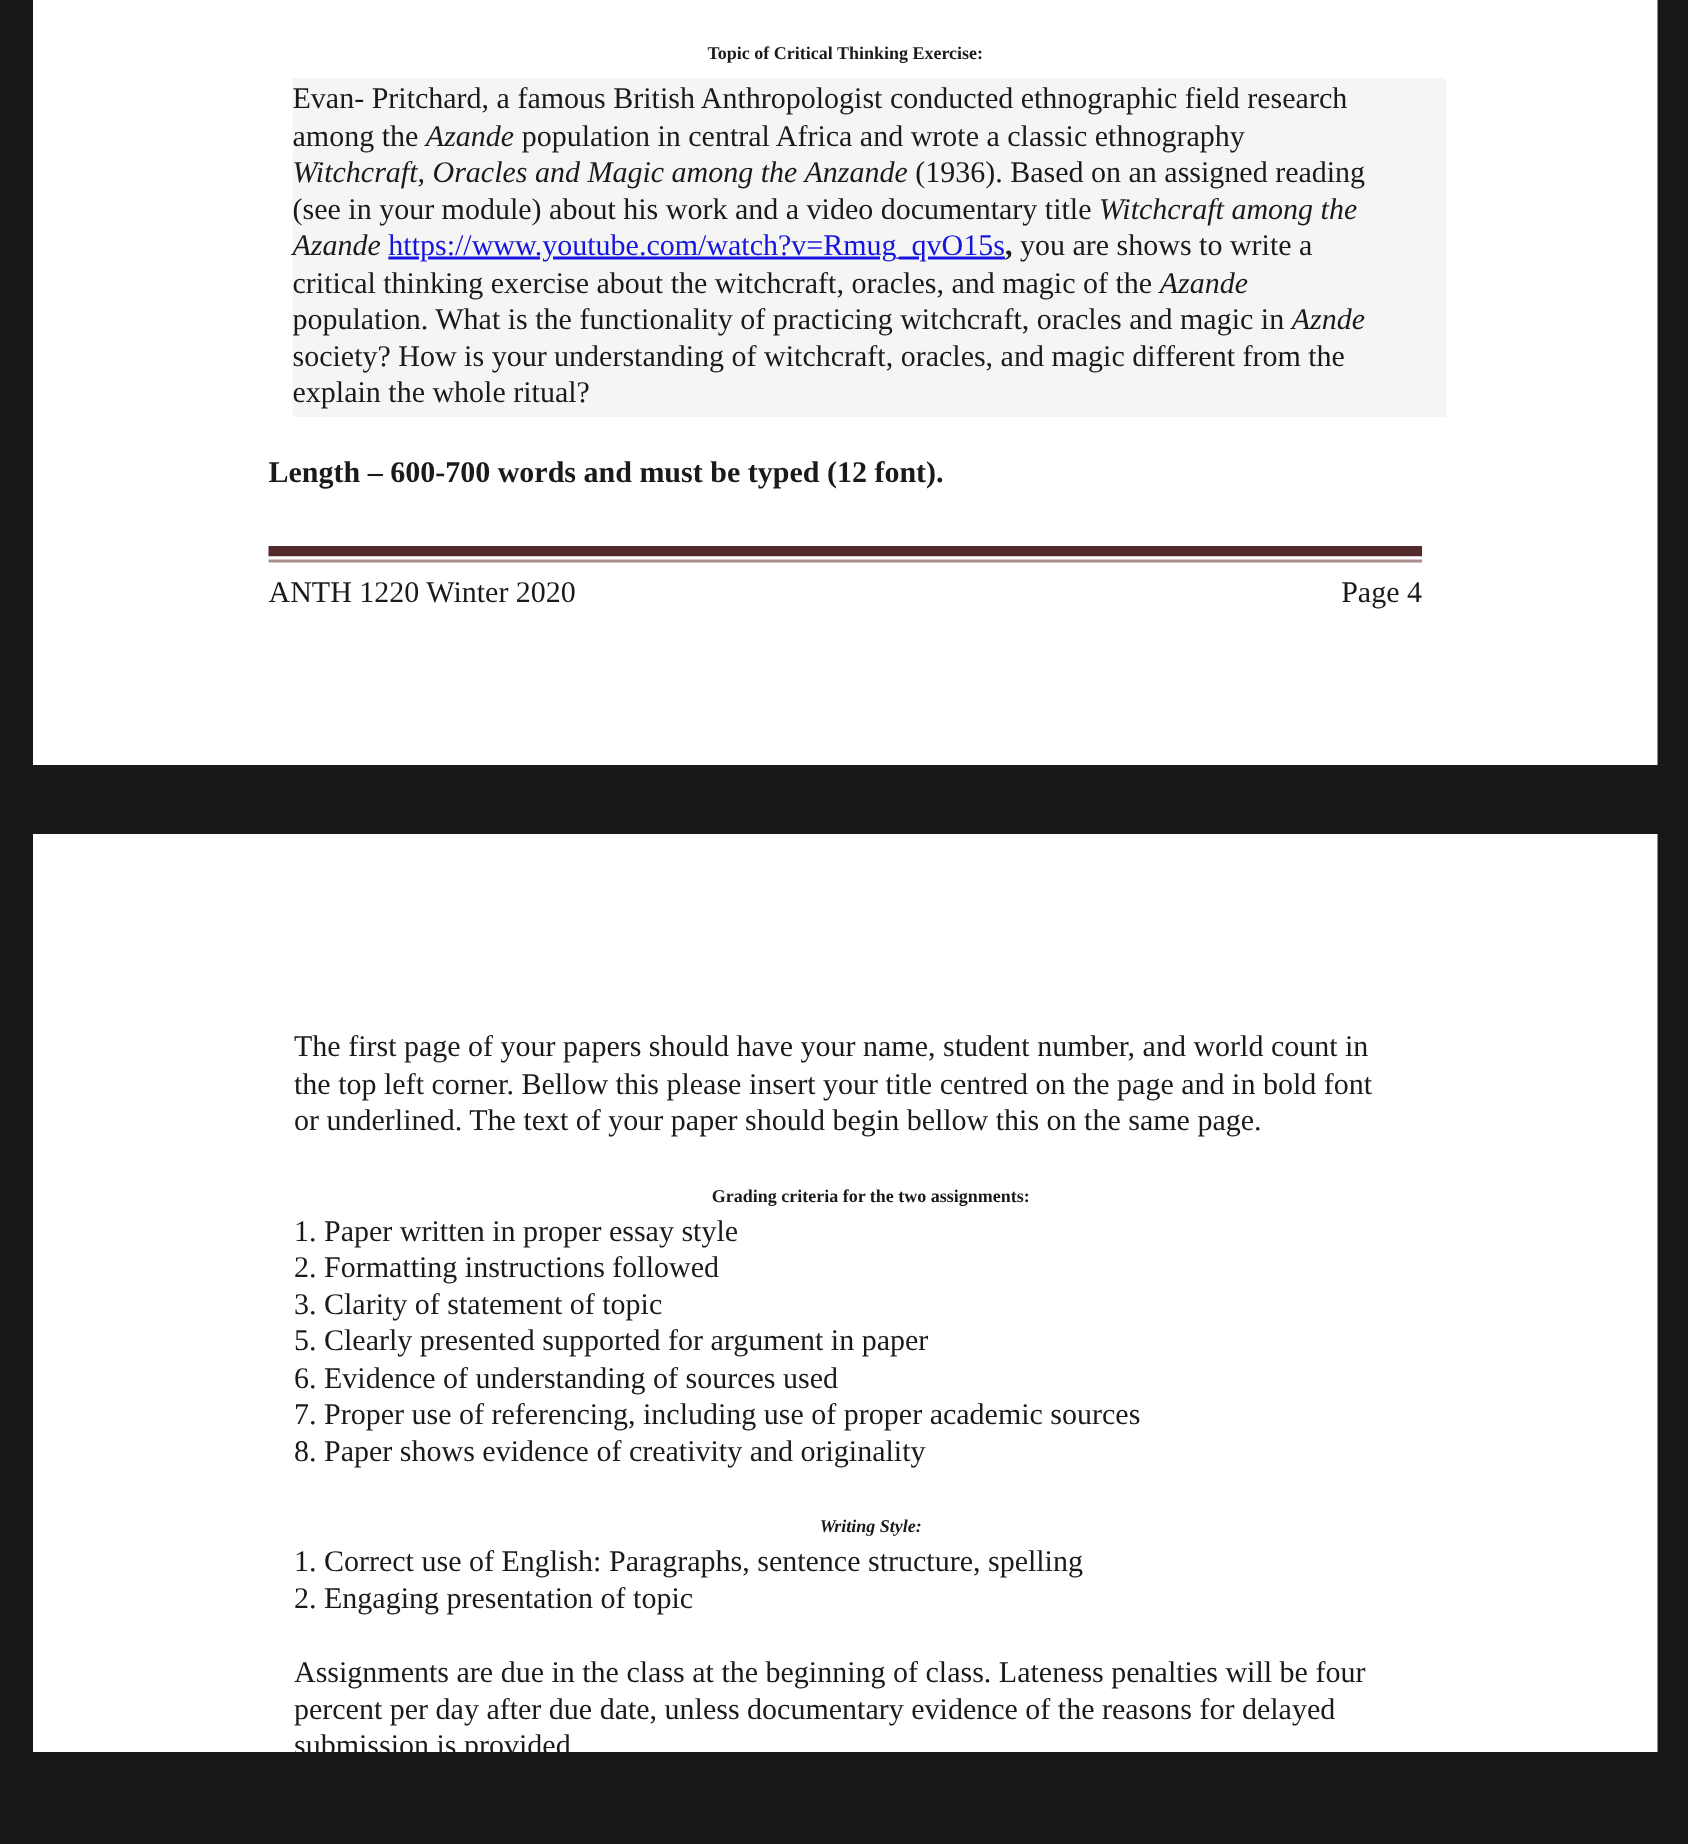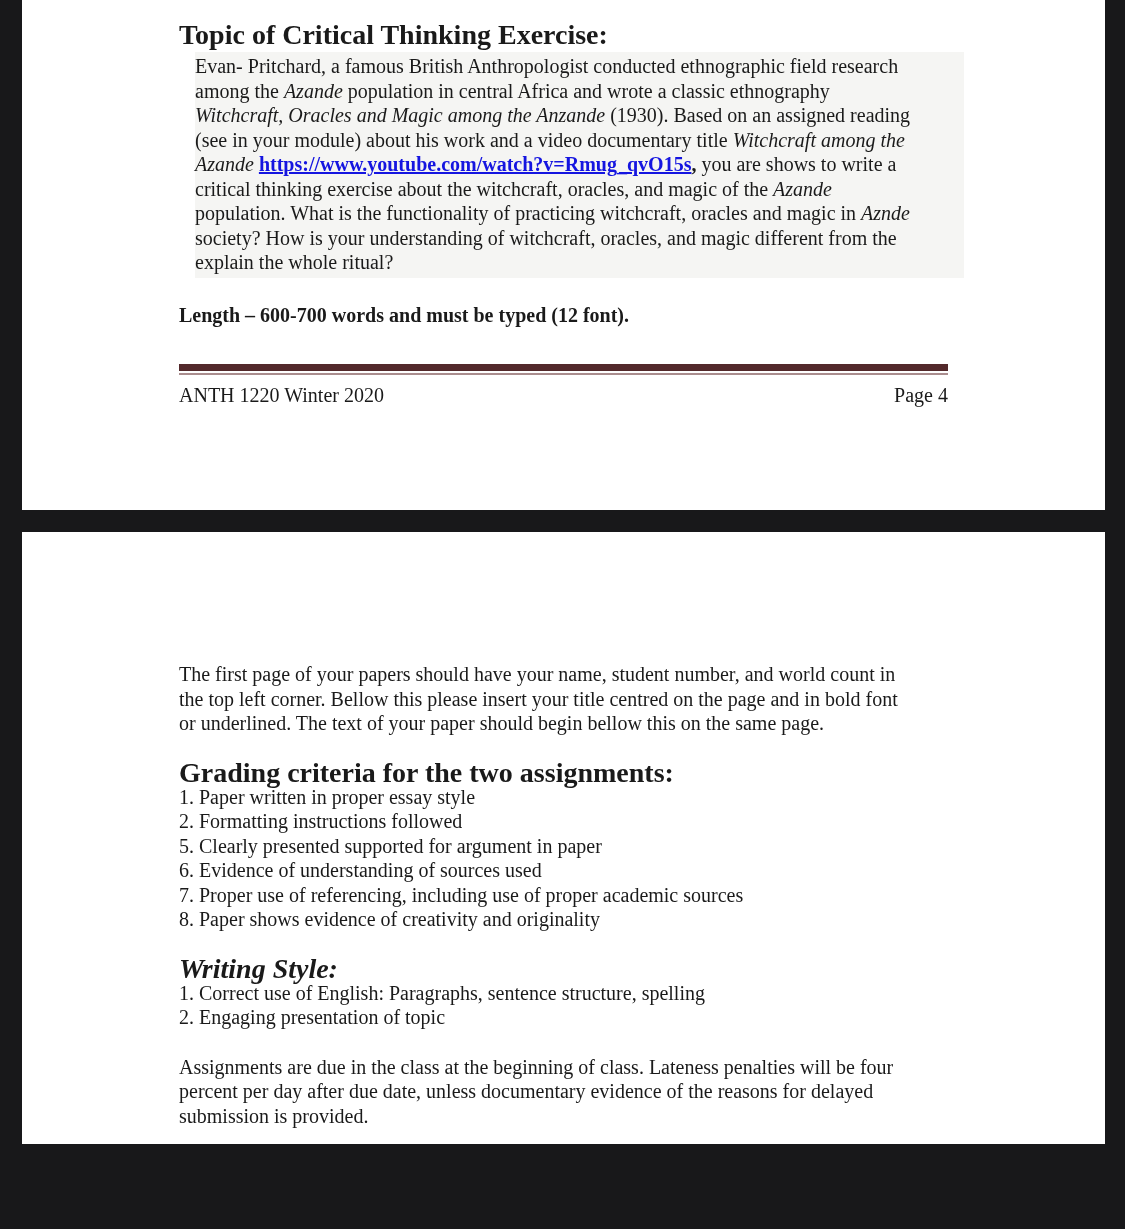--- a/index.html
+++ b/index.html
@@ -16,41 +16,42 @@
     color: #1a1a1a;
   }
   .page {
     position: absolute;
     left: 22px;
     width: 1083px;
     background: var(--page-bg, #ffffff);
     box-sizing: border-box;
   }
   #page-1 { top: 0; height: 510px; }
-  #page-2 { top: 532px; height: 612px; overflow: hidden; }
+  #page-2 { top: 556px; height: 612px; overflow: hidden; padding-left: 17px; }
 
   .content {
     padding-left: 157px;
     width: 769px;
     box-sizing: content-box;
   }
   #page-1 .content { padding-top: 23px; }
   #page-2 .content { padding-top: 130px; }
 
   .line {
     font-size: 20px;
     line-height: 24.5px;
     white-space: nowrap;
   }
 
   .doc-heading {
-    font-size: 28px;
+    font-size: 12px;
     font-weight: bold;
     line-height: 24px;
     margin: 0;
+    text-align: center;
   }
 
   .highlight-block {
     margin-top: 5px;
     width: 769px;
     background: var(--highlight-bg, #f5f5f3);
     padding: 2px 0 3px 0;
     box-sizing: border-box;
     margin-left: 16px;
   }
@@ -79,35 +80,35 @@
   .para { margin: 0; }
   .spacer-heading { margin-top: 25px; }
   .sub-heading { margin-top: 22px; }
 
   .st-i  { font-style: italic; }
   .st-b  { font-weight: bold; }
   .bold-italic { font-weight: bold; font-style: italic; }
 
   .doc-link {
     color: var(--link-blue, #1515e0);
-    font-weight: bold;
+    font-weight: normal;
     text-decoration: underline;
     cursor: pointer;
   }
 </style>
 </head>
 <body>
 
 <div class="page" id="page-1">
   <div class="content">
     <h1 class="doc-heading">Topic of Critical Thinking Exercise:</h1>
     <div class="highlight-block">
         <div class="line"><span>Evan- Pritchard, a famous British Anthropologist conducted ethnographic field research</span></div>
         <div class="line"><span>among the </span><span class="st-i">Azande</span><span> population in central Africa and wrote a classic ethnography</span></div>
-        <div class="line"><span class="st-i">Witchcraft, Oracles and Magic among the Anzande</span><span> (1930). Based on an assigned reading</span></div>
+        <div class="line"><span class="st-i">Witchcraft, Oracles and Magic among the Anzande</span><span> (1936). Based on an assigned reading</span></div>
         <div class="line"><span>(see in your module) about his work and a video documentary title </span><span class="st-i">Witchcraft among the</span></div>
         <div class="line"><span class="st-i">Azande </span><a class="doc-link" href="#">https://www.youtube.com/watch?v=Rmug_qvO15s</a><span class="st-b">, </span><span>you are shows to write a</span></div>
         <div class="line"><span>critical thinking exercise about the witchcraft, oracles, and magic of the </span><span class="st-i">Azande</span></div>
         <div class="line"><span>population. What is the functionality of practicing witchcraft, oracles and magic in </span><span class="st-i">Aznde</span></div>
         <div class="line"><span>society? How is your understanding of witchcraft, oracles, and magic different from the</span></div>
         <div class="line"><span>explain the whole ritual?</span></div>
       </div>
     <div class="length-note">Length – 600-700 words and must be typed (12 font).</div>
     <div class="rule">
       <div class="rule-dark"></div>
@@ -125,20 +126,21 @@
   <div class="content">
     <div class="para">
         <div class="line">The first page of your papers should have your name, student number, and world count in</div>
         <div class="line">the top left corner. Bellow this please insert your title centred on the page and in bold font</div>
         <div class="line">or underlined. The text of your paper should begin bellow this on the same page.</div>
       </div>
     <div class="doc-heading spacer-heading">Grading criteria for the two assignments:</div>
     <div class="para">
         <div class="line">1. Paper written in proper essay style</div>
         <div class="line">2. Formatting instructions followed</div>
+        <div class="line">3. Clarity of statement of topic</div>
         <div class="line">5. Clearly presented supported for argument in paper</div>
         <div class="line">6. Evidence of understanding of sources used</div>
         <div class="line">7. Proper use of referencing, including use of proper academic sources</div>
         <div class="line">8. Paper shows evidence of creativity and originality</div>
       </div>
     <div class="doc-heading bold-italic spacer-heading">Writing Style:</div>
     <div class="para">
         <div class="line">1. Correct use of English: Paragraphs, sentence structure, spelling</div>
         <div class="line">2. Engaging presentation of topic</div>
       </div>

